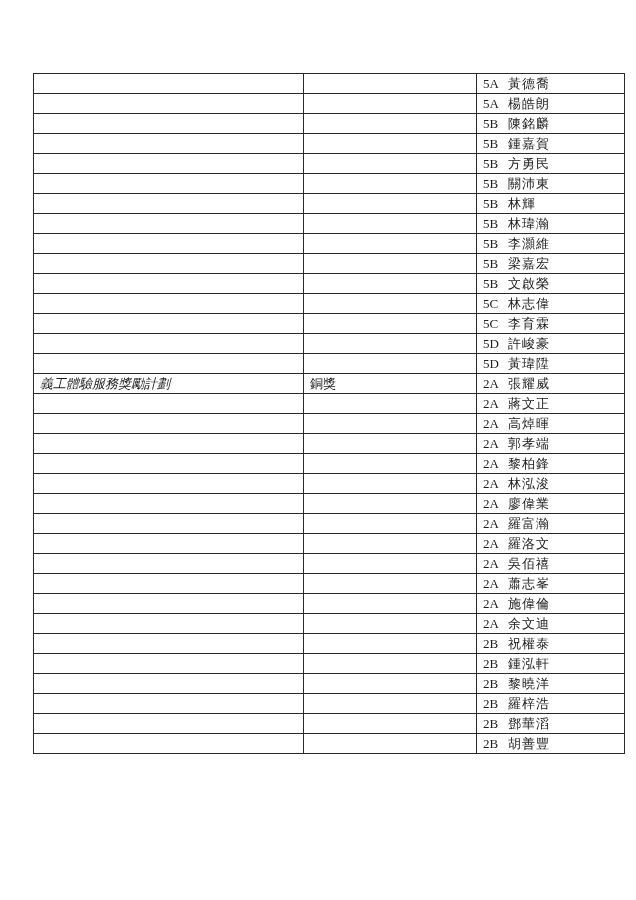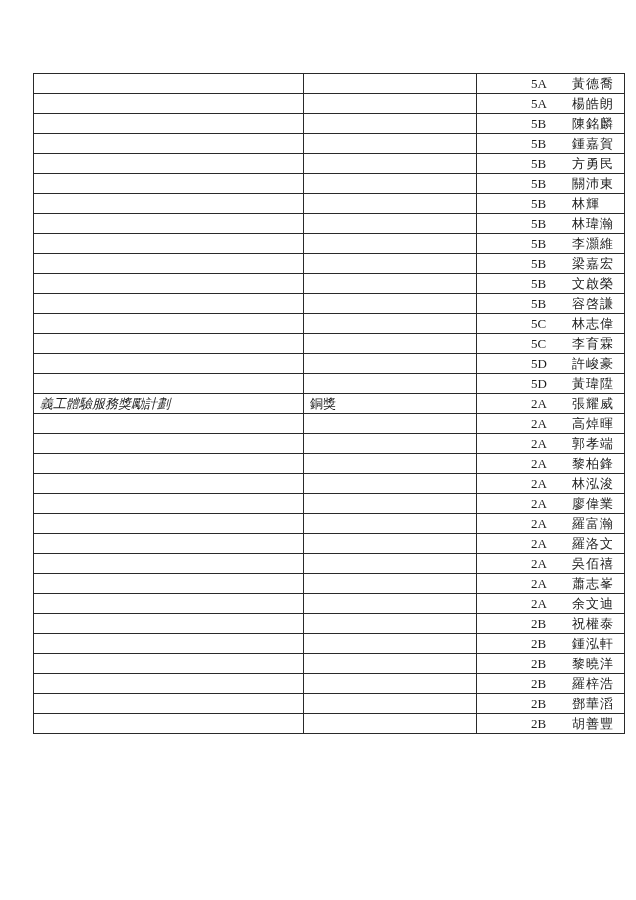--- a/index.html
+++ b/index.html
@@ -29,22 +29,22 @@
     padding: 0 2px 0 6px;
     font-size: 13px;
     line-height: 19px;
     white-space: nowrap;
     overflow: hidden;
     vertical-align: middle;
   }
   td.col-activity { width: 261px; font-style: italic; }
   td.col-award    { width: 164px; margin-left: 37px; }
   td.col-student  { width: 139px; }
-  .student-class { display: inline-block; min-width: 18px; margin-left: 48px; }
-  .student-name  { display: inline-block; margin-left: 23px; letter-spacing: 1px; }
+  .student-class { display: inline-block; min-width: 18px; }
+  .student-name  { display: inline-block; margin-left: 7px; letter-spacing: 1px; }
 </style>
 </head>
 <body>
 
 <div class="page">
   <table class="awards">
     <tbody id="awards-tbody">
         <tr>
           <td class="col-activity"></td>
           <td class="col-award"></td>
@@ -96,25 +96,20 @@
           <td class="col-student"><span class="student-class">5B</span><span class="student-name">梁嘉宏</span></td>
         </tr>
         <tr>
           <td class="col-activity"></td>
           <td class="col-award"></td>
           <td class="col-student"><span class="student-class">5B</span><span class="student-name">文啟榮</span></td>
         </tr>
         <tr>
           <td class="col-activity"></td>
           <td class="col-award"></td>
-          <td class="col-student"><span class="student-class">5B</span><span class="student-name">容啓謙</span></td>
-        </tr>
-        <tr>
-          <td class="col-activity"></td>
-          <td class="col-award"></td>
           <td class="col-student"><span class="student-class">5C</span><span class="student-name">林志偉</span></td>
         </tr>
         <tr>
           <td class="col-activity"></td>
           <td class="col-award"></td>
           <td class="col-student"><span class="student-class">5C</span><span class="student-name">李育霖</span></td>
         </tr>
         <tr>
           <td class="col-activity"></td>
           <td class="col-award"></td>
@@ -126,20 +121,25 @@
           <td class="col-student"><span class="student-class">5D</span><span class="student-name">黃瑋陞</span></td>
         </tr>
         <tr>
           <td class="col-activity">義工體驗服務獎勵計劃</td>
           <td class="col-award">銅獎</td>
           <td class="col-student"><span class="student-class">2A</span><span class="student-name">張耀威</span></td>
         </tr>
         <tr>
           <td class="col-activity"></td>
           <td class="col-award"></td>
+          <td class="col-student"><span class="student-class">2A</span><span class="student-name">蔣文正</span></td>
+        </tr>
+        <tr>
+          <td class="col-activity"></td>
+          <td class="col-award"></td>
           <td class="col-student"><span class="student-class">2A</span><span class="student-name">高焯暉</span></td>
         </tr>
         <tr>
           <td class="col-activity"></td>
           <td class="col-award"></td>
           <td class="col-student"><span class="student-class">2A</span><span class="student-name">郭孝端</span></td>
         </tr>
         <tr>
           <td class="col-activity"></td>
           <td class="col-award"></td>
@@ -167,20 +167,25 @@
         </tr>
         <tr>
           <td class="col-activity"></td>
           <td class="col-award"></td>
           <td class="col-student"><span class="student-class">2A</span><span class="student-name">吳佰禧</span></td>
         </tr>
         <tr>
           <td class="col-activity"></td>
           <td class="col-award"></td>
           <td class="col-student"><span class="student-class">2A</span><span class="student-name">蕭志峯</span></td>
+        </tr>
+        <tr>
+          <td class="col-activity"></td>
+          <td class="col-award"></td>
+          <td class="col-student"><span class="student-class">2A</span><span class="student-name">施偉倫</span></td>
         </tr>
         <tr>
           <td class="col-activity"></td>
           <td class="col-award"></td>
           <td class="col-student"><span class="student-class">2A</span><span class="student-name">余文迪</span></td>
         </tr>
         <tr>
           <td class="col-activity"></td>
           <td class="col-award"></td>
           <td class="col-student"><span class="student-class">2B</span><span class="student-name">祝權泰</span></td>

